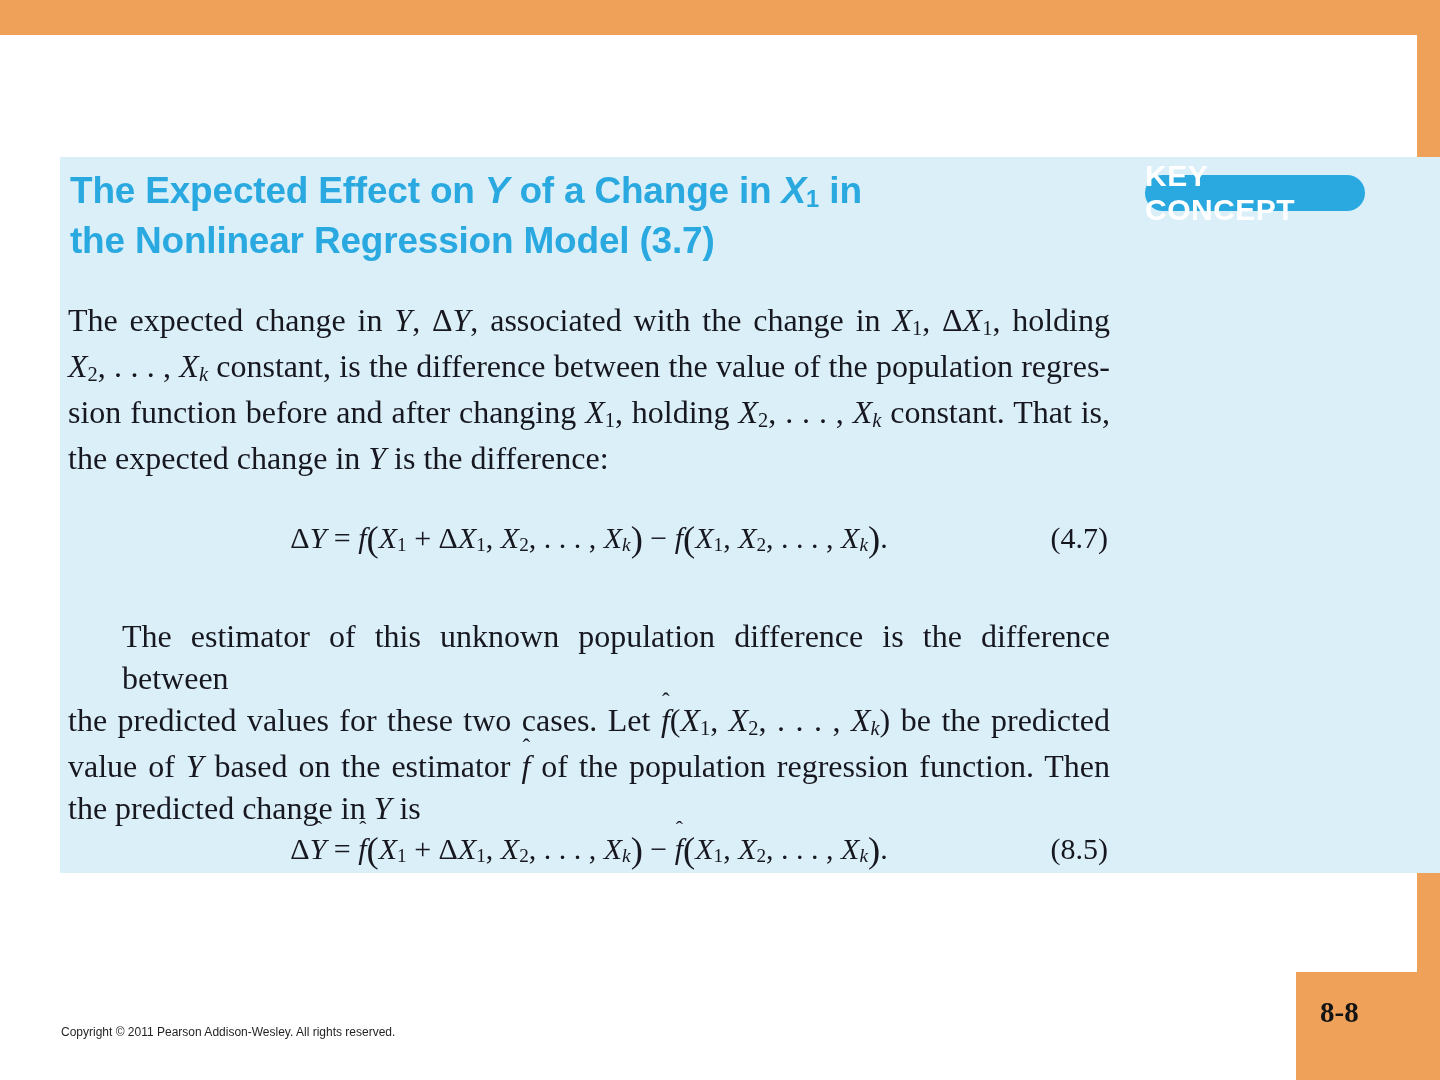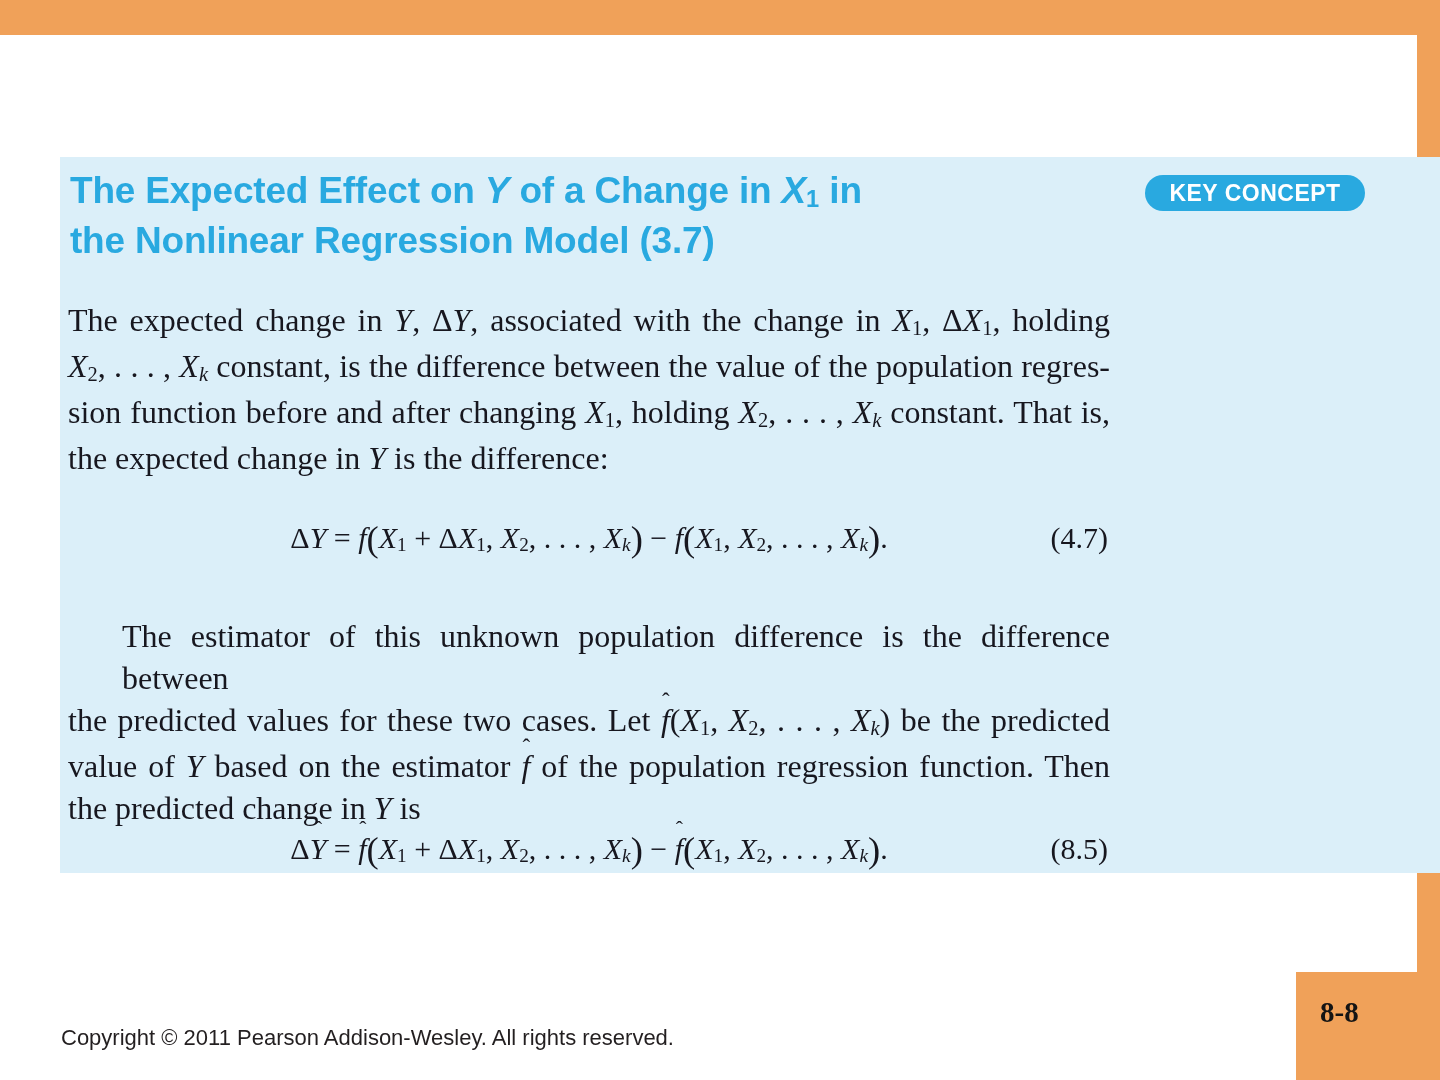--- a/index.html
+++ b/index.html
@@ -17,21 +17,21 @@
   }
   .kc-box { position:absolute; left:60px; top:157px; width:1429px; height:716px; background:var(--panel-blue,#DBEFF9); }
   .kc-title {
     position:absolute; left:10px; top:11px;
     font-family:"Liberation Sans", sans-serif; font-weight:bold; font-size:37px; line-height:46px;
     letter-spacing:-0.2px; color:var(--accent-blue,#29A9E0);
   }
   .badge {
     position:absolute; left:1085px; top:18px; width:220px; height:36px; border-radius:18px;
     background:var(--accent-blue,#29A9E0); color:#ffffff;
-    font-family:"Liberation Sans", sans-serif; font-weight:bold; font-size:23px; letter-spacing:0.5px;
+    font-family:"Liberation Sans", sans-serif; font-weight:bold; font-size:30px; letter-spacing:0.5px;
     display:flex; align-items:center; justify-content:center;
   }
   .kc-num {
     position:absolute; left:1085px; top:52px; width:220px; text-align:center;
     font-family:"Liberation Sans", sans-serif; font-weight:bold; font-size:58px; line-height:62px;
     color:var(--accent-blue,#29A9E0);
   }
   .para {
     position:absolute; left:8px; width:1042px;
     font-size:32px; line-height:42px; color:var(--text-dark,#17171F);
@@ -50,21 +50,21 @@
   .it { font-style:italic; }
   .sb { font-size:0.64em; position:relative; top:0.18em; letter-spacing:0; }
   .pr { font-size:1.22em; line-height:1; vertical-align:-0.09em; }
   .hatw { position:relative; display:inline-block; }
   .hatm {
     position:absolute; left:54%; top:-0.40em; transform:translateX(-50%);
     font-size:0.72em; font-style:normal; line-height:1;
   }
   .copyright {
     position:absolute; left:61px; top:1025px;
-    font-family:"Liberation Sans", sans-serif; font-size:22px; color:#231F20;
+    font-family:"Liberation Sans", sans-serif; font-size:12px; color:#231F20;
   }
 </style>
 </head>
 <body>
 
 <div class="top-bar"></div>
 <div class="right-strip"></div>
 
 <div class="kc-box">
   <div class="kc-title">

